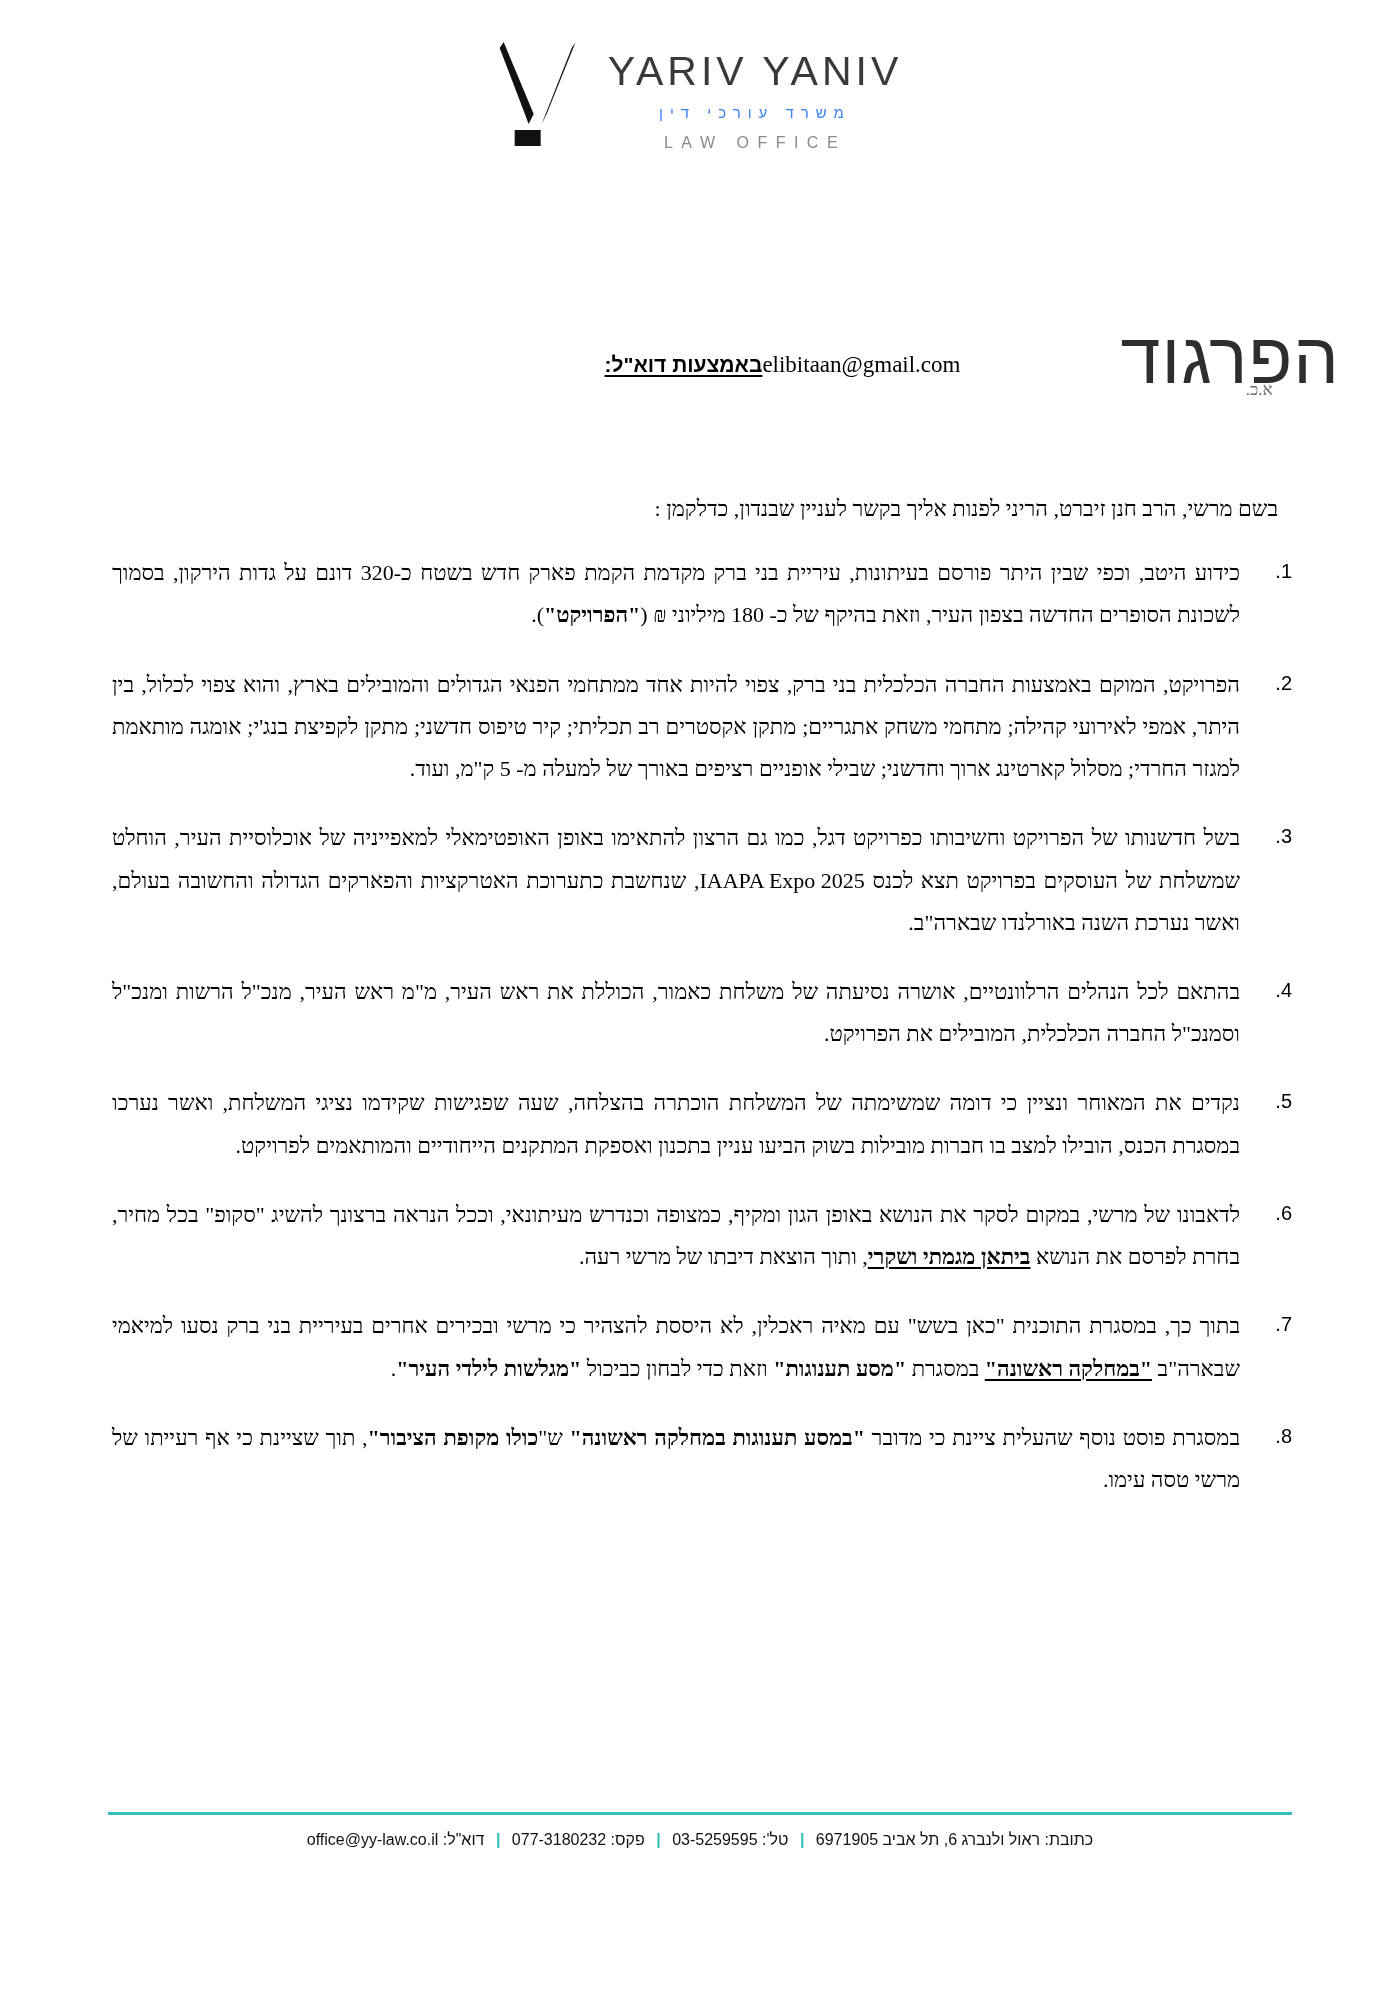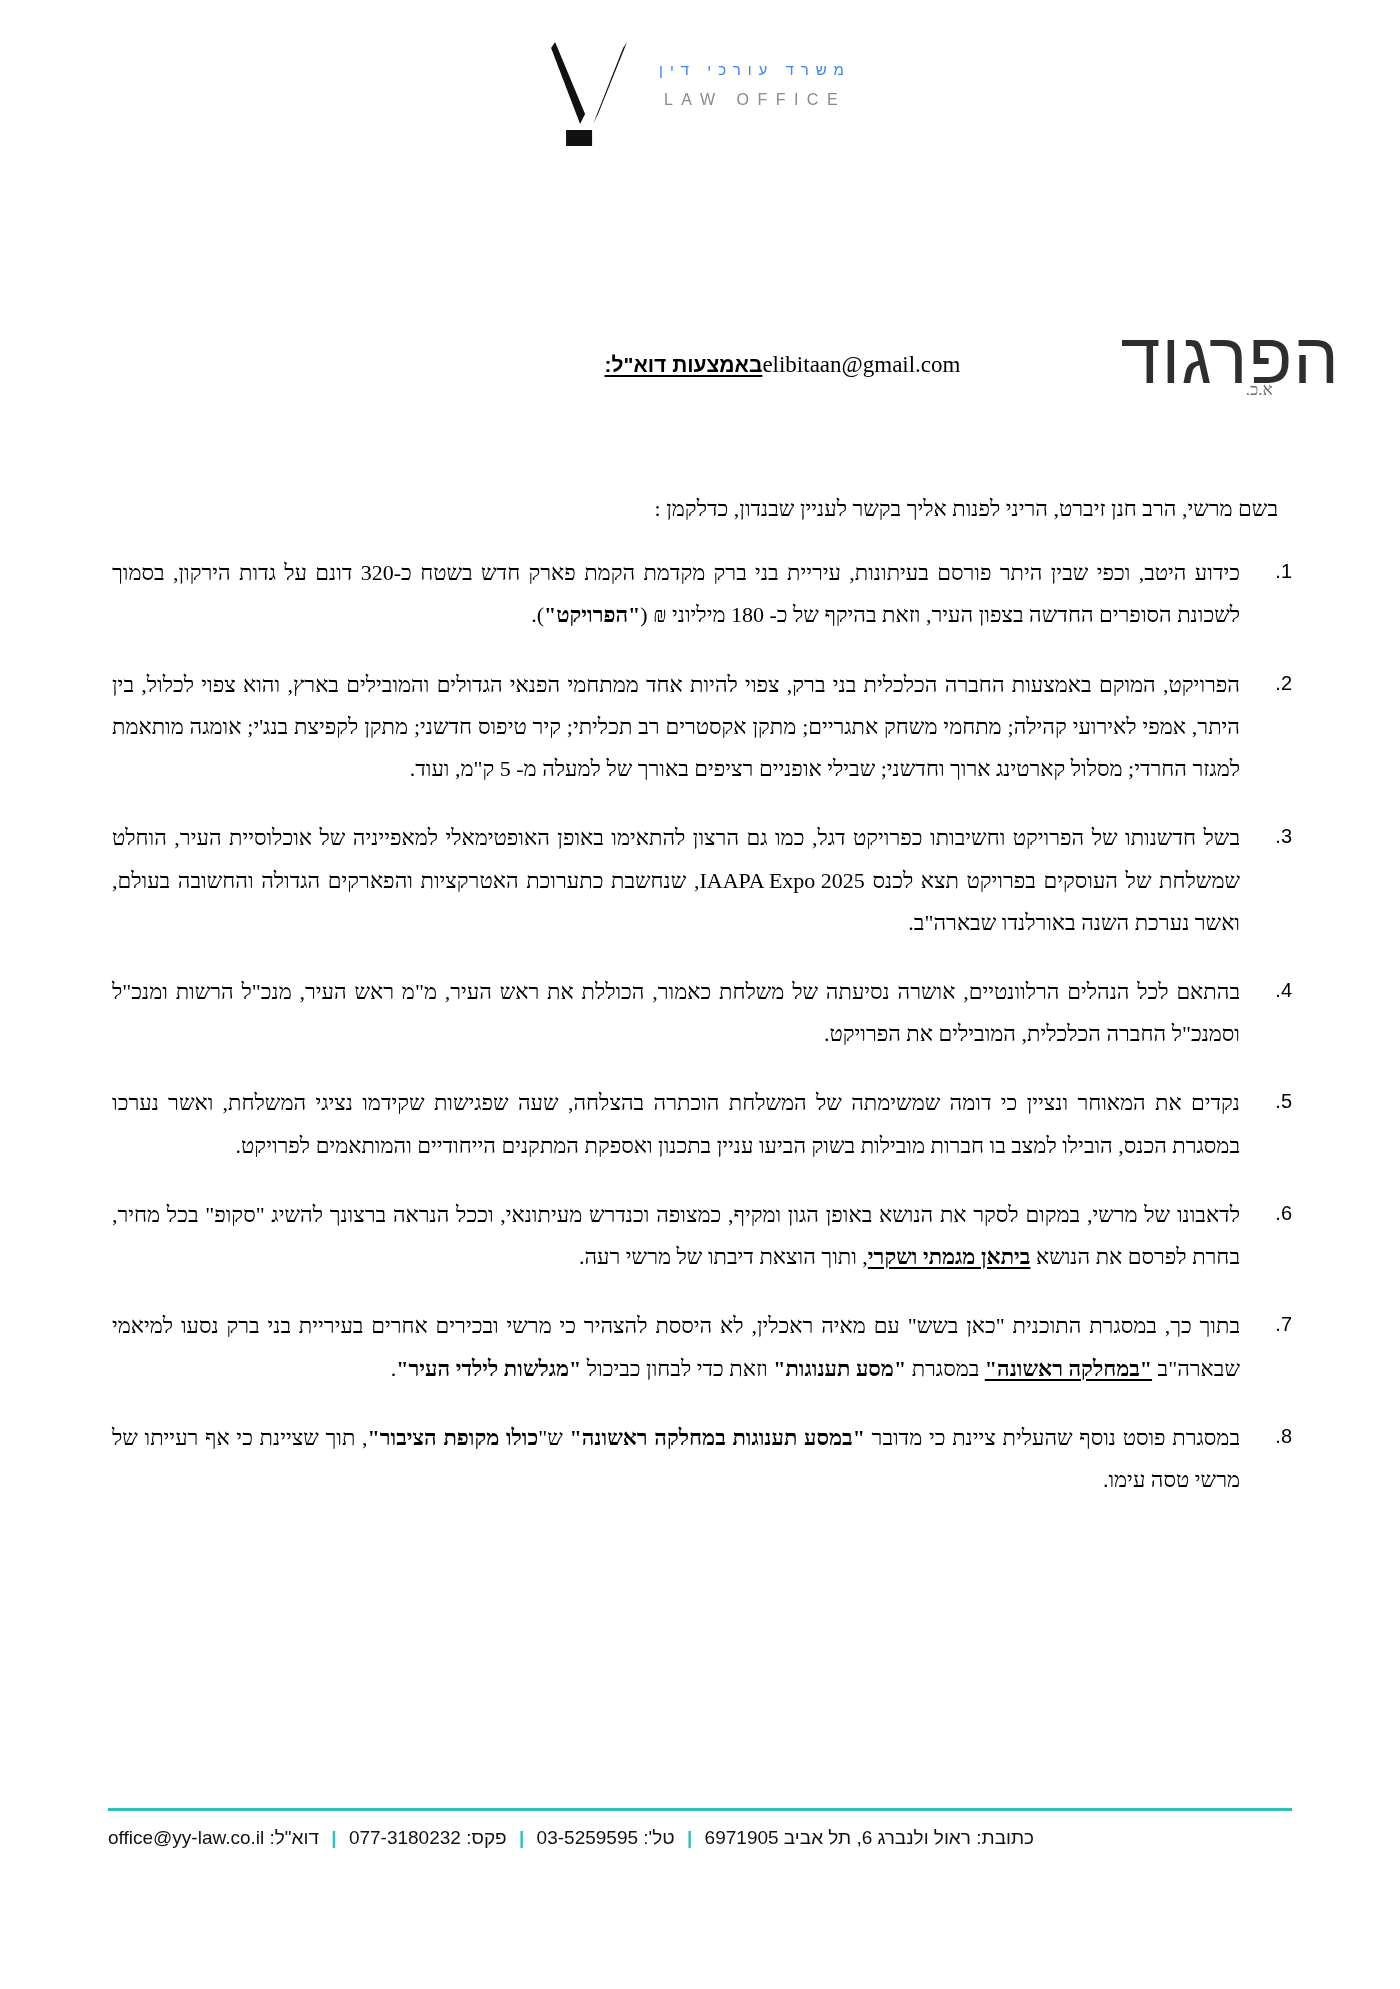--- a/index.html
+++ b/index.html
@@ -252,43 +252,44 @@
     direction: rtl;
   }
   .footer-rule {
     height: 3px;
     background: #2fc3b8;
     width: 100%;
     margin-bottom: 16px;
   }
   .footer-text {
     font-family: "Liberation Sans", "DejaVu Sans", sans-serif;
-    font-size: 19px;
+    font-size: 16px;
     color: #111;
-    text-align: left;
+    text-align: center;
     direction: rtl;
     white-space: nowrap;
   }
   .sep { color: #2fc3b8; font-weight: bold; padding: 0 7px; }
 </style>
 </head>
 <body>
 
 <div class="page">
 
   <div class="letterhead">
     <div class="logo-block">
       <div class="logo-mark">
         <svg width="84" height="108" viewBox="0 0 84 108" xmlns="http://www.w3.org/2000/svg">
           <path d="M6 4 L36 76 L31 86 L2 10 Z" fill="#111111"></path>
           <path d="M78 4 L49 76 L44 86 L74 10 Z" fill="#111111"></path>
           <rect x="17" y="92" width="26" height="16" fill="#111111"></rect>
         </svg>
       </div>
       <div class="logo-text">
+        <div class="firm-name">YARIV  YANIV</div>
         <div class="firm-sub-he">משרד עורכי דין</div>
         <div class="firm-sub-en">LAW OFFICE</div>
       </div>
     </div>
   </div>
 
 
   <div class="watermark">
     <div class="watermark-main">הפרגוד</div>
     <div class="watermark-sub">א.כ.</div>

